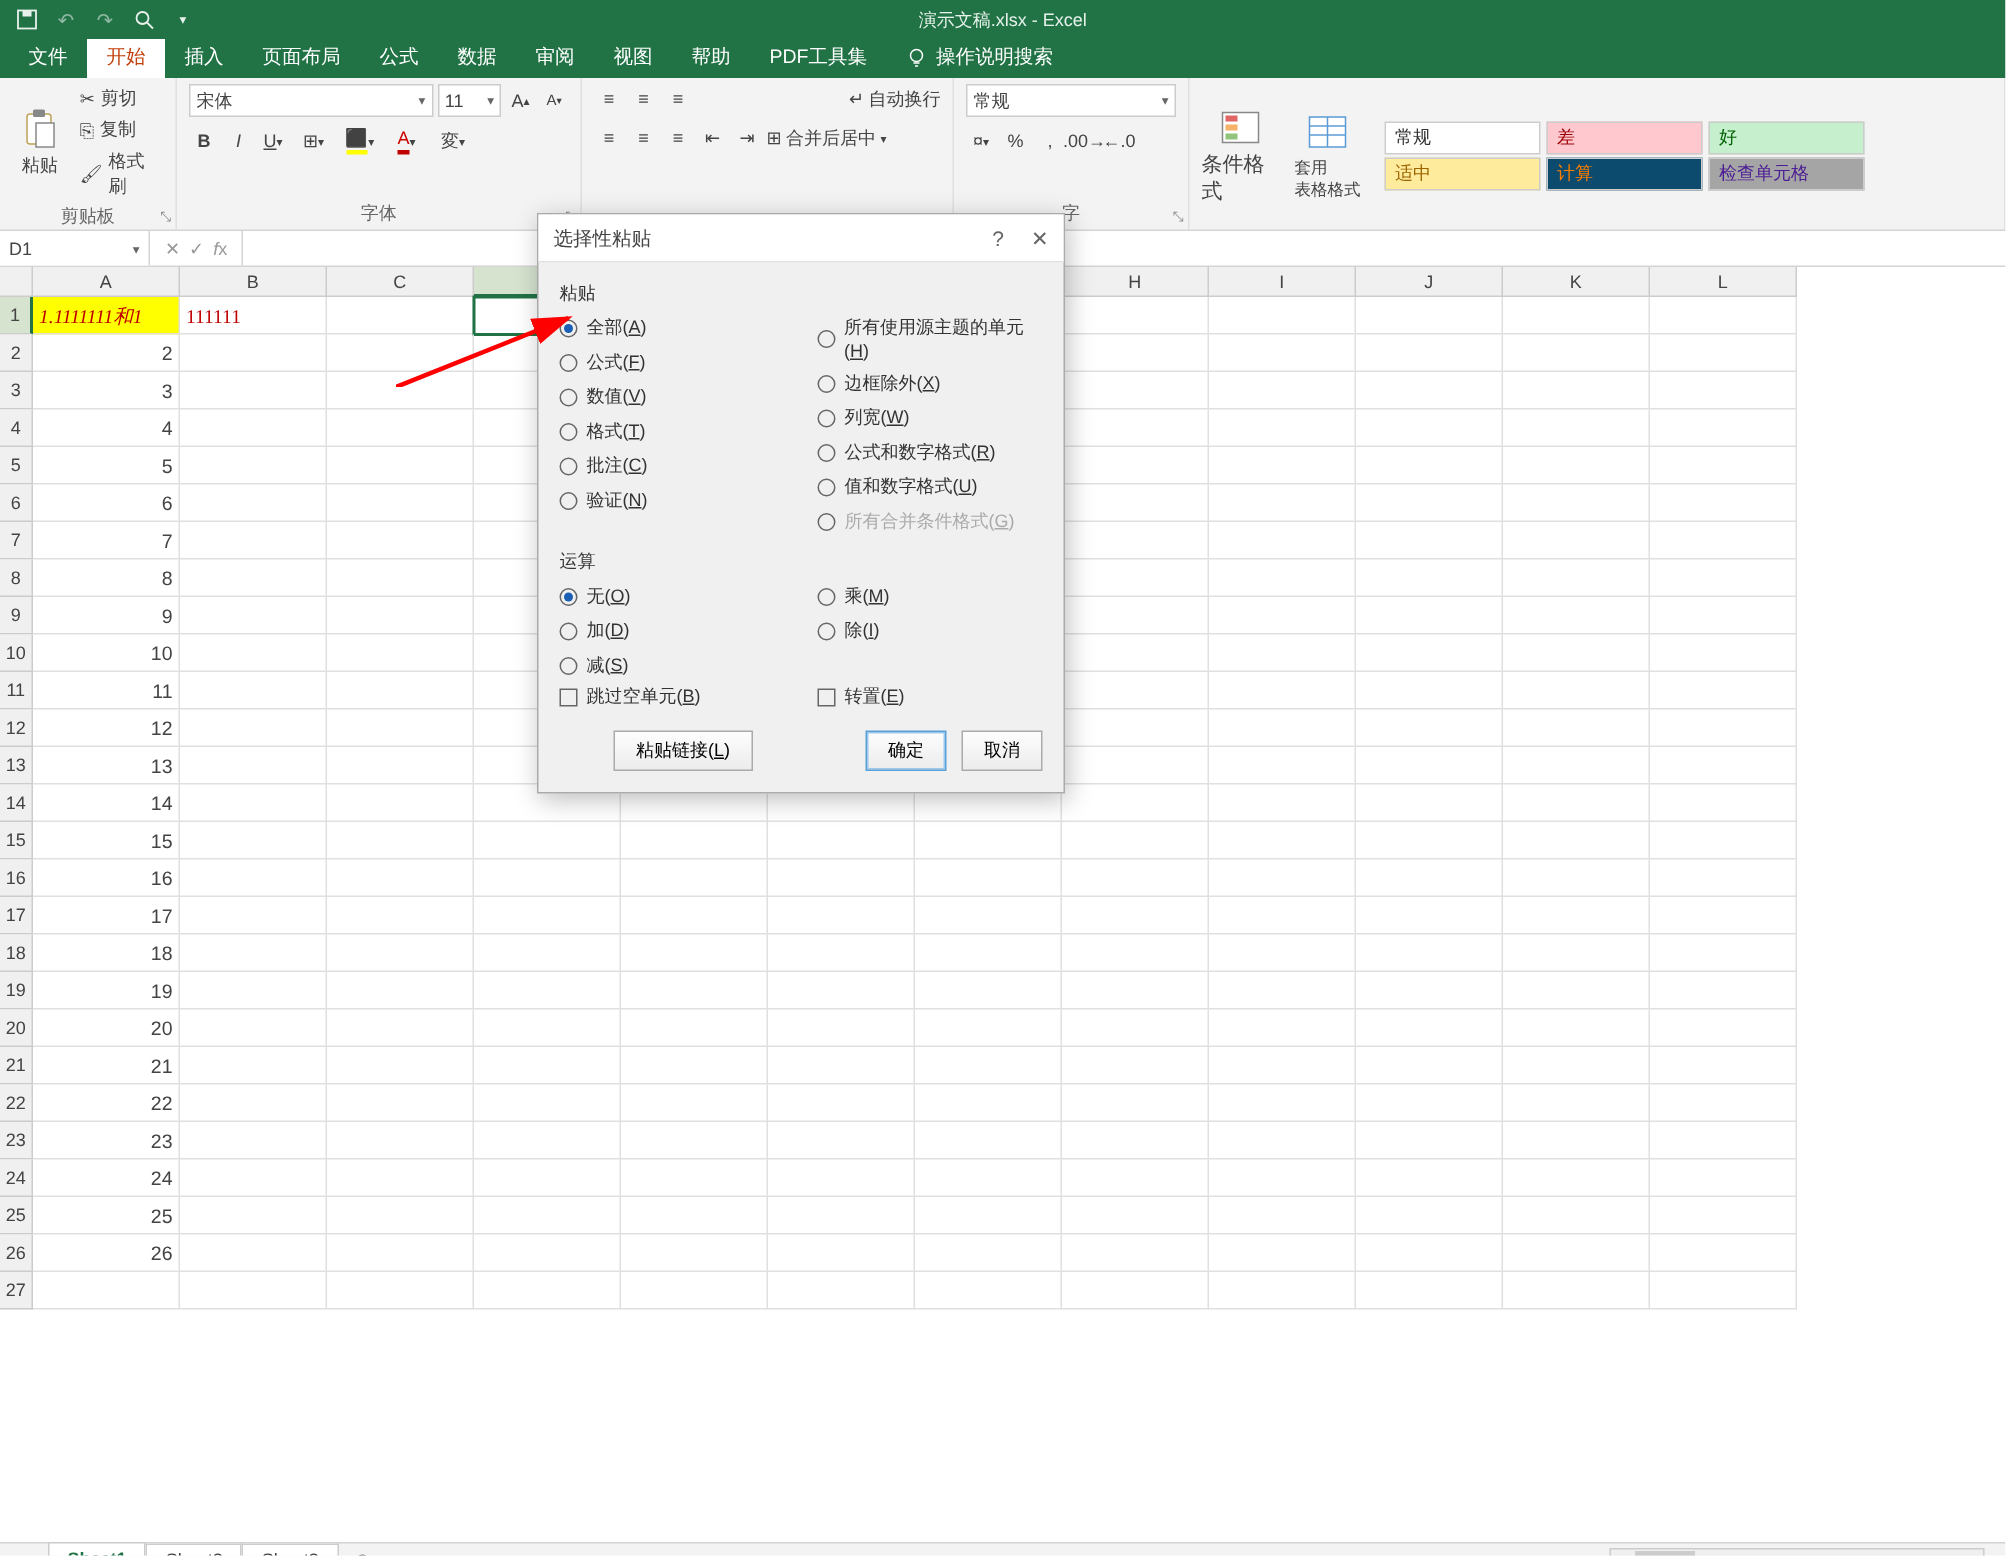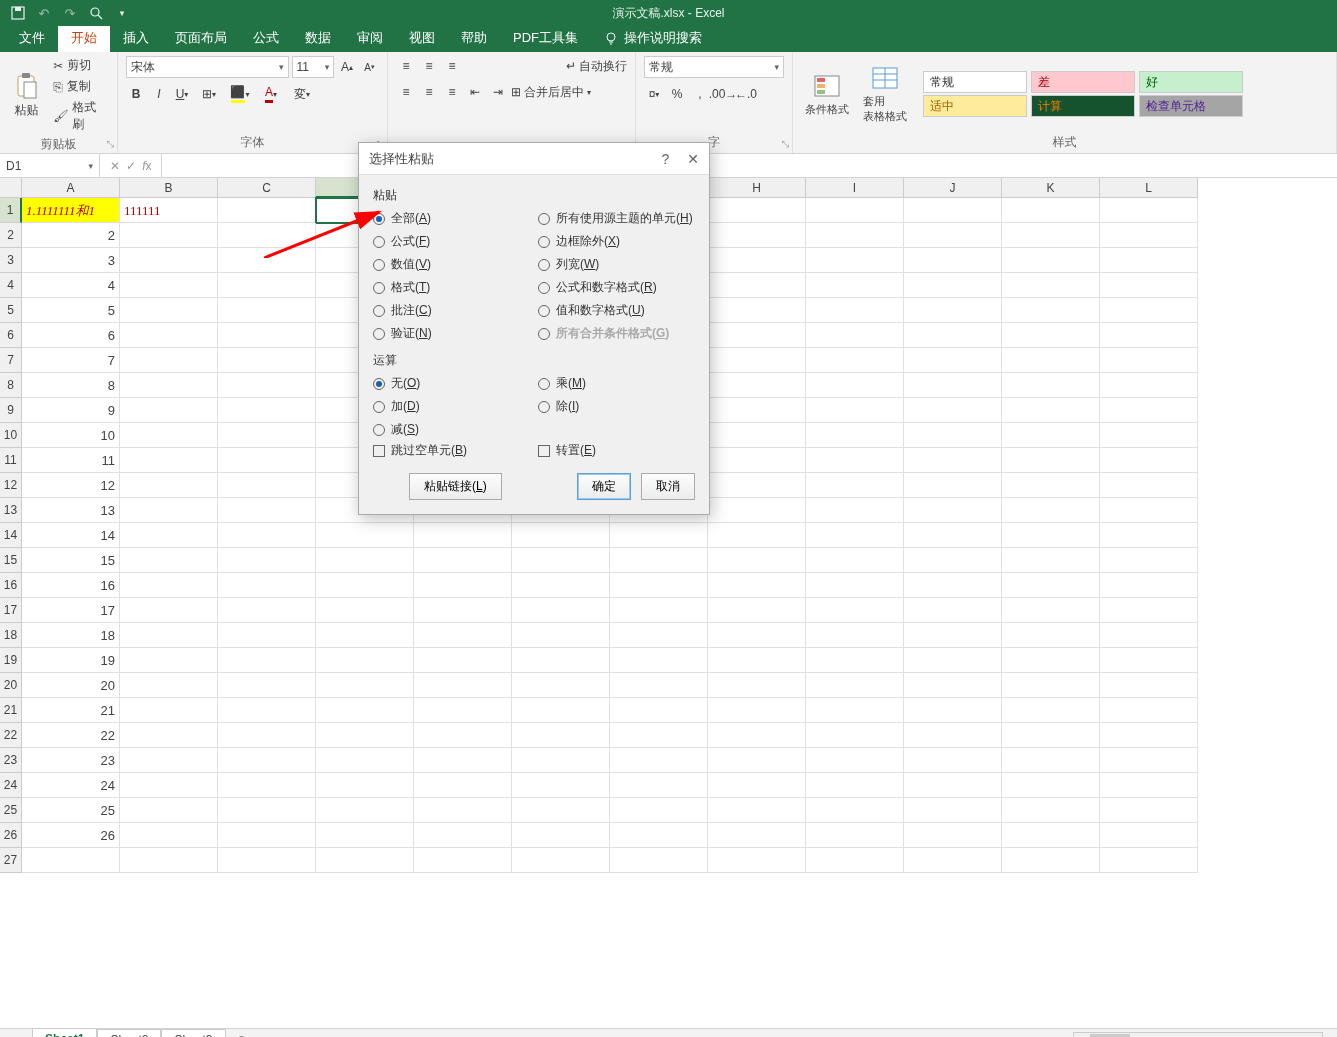--- a/index.html
+++ b/index.html
@@ -65,24 +65,24 @@
 .st-add { width: 20px; height: 20px; display: flex; align-items: center; justify-content: center; color: #666; margin-left: 6px; }
 .hscroll { position: absolute; right: 14px; bottom: 2px; width: 250px; height: 16px; background: #f0f0f0; border: 1px solid #ccc; display: flex; align-items: center; }
 .hscroll .thumb { width: 40px; height: 12px; background: #ccc; margin-left: 2px; }
 
 
 .dialog { position: absolute; left: 358px; top: 142px; width: 352px; background: #f0f0f0; border: 1px solid #aaa; box-shadow: 2px 4px 16px rgba(0,0,0,.25); }
 .dlg-title { height: 32px; display: flex; align-items: center; padding: 0 10px; font-size: 13px; background: #fff; border-bottom: 1px solid #e0e0e0; }
 .dlg-title-btns { margin-left: auto; display: flex; gap: 18px; color: #666; font-size: 14px; }
 .dlg-body { padding: 8px 14px 14px; }
 .dlg-section { font-size: 12px; color: #333; margin: 4px 0 6px; }
-.dlg-grid { display: flex; gap: 8px; text-align: center; }
+.dlg-grid { display: flex; gap: 22px; }
 .dlg-col { flex: 1; display: flex; flex-direction: column; gap: 6px; }
 .radio-item, .check-item { display: flex; align-items: center; gap: 6px; font-size: 12px; color: #333; }
-.radio-item.disabled { color: #aaa; font-weight: bold; }
+.radio-item.disabled { color: #aaa; }
 .rdot { width: 12px; height: 12px; border: 1px solid #666; border-radius: 50%; display: flex; align-items: center; justify-content: center; }
 .rdot.on::after { content: ""; width: 6px; height: 6px; background: #1a5fb4; border-radius: 50%; }
 .cbox { width: 12px; height: 12px; border: 1px solid #666; }
 .dlg-btns { display: flex; gap: 10px; margin-top: 14px; align-items: center; padding-left: 36px; }
 .dlg-btn { padding: 4px 14px; border: 1px solid #aaa; background: linear-gradient(#fdfdfd,#ececec); font-size: 12px; }
 .dlg-btn.primary { border: 1px solid #5aa0d8; box-shadow: 0 0 0 1px #9cc8eb inset; }
 .dlg-spacer { flex: 1; }
 
 
 .arrow-line { position: absolute; left: 264px; top: 204px; width: 130px; height: 54px; pointer-events: none; }
@@ -253,44 +253,43 @@
     <div class="group-body">
       <div class="big-btn" style="width:52px">
         <span class="big-icon">
           <svg width="28" height="24" viewBox="0 0 28 24">
               <rect x="2" y="2" width="24" height="20" fill="#fff" stroke="#888"></rect>
               <rect x="4" y="4" width="8" height="4" fill="#e06666"></rect>
               <rect x="4" y="10" width="8" height="4" fill="#f6b26b"></rect>
               <rect x="4" y="16" width="8" height="4" fill="#93c47d"></rect>
             </svg>
         </span>
-        <span style="font-size:11px">条件格式</span>
+        <span style="font-size:14px">条件格式</span>
       </div>
       <div class="big-btn" style="width:52px">
         <span class="big-icon">
           <svg width="28" height="24" viewBox="0 0 28 24">
               <rect x="2" y="2" width="24" height="20" fill="#fff" stroke="#5b9bd5"></rect>
               <line x1="2" y1="8" x2="26" y2="8" stroke="#5b9bd5"></line>
               <line x1="2" y1="14" x2="26" y2="14" stroke="#5b9bd5"></line>
               <line x1="14" y1="2" x2="14" y2="22" stroke="#5b9bd5"></line>
             </svg>
         </span>
         <span style="font-size:11px;white-space:pre">套用
 表格格式</span>
       </div>
       <div style="display:grid;grid-template-columns:repeat(3,auto);gap:2px 4px;margin-left:6px">
         <div class="style-cell" style="background:#fff;color:#333">常规</div>
         <div class="style-cell" style="background:#ffc7ce;color:#9c0006">差</div>
         <div class="style-cell" style="background:#c6efce;color:#006100">好</div>
         <div class="style-cell" style="background:#ffeb9c;color:#9c6500">适中</div>
-        <div class="style-cell" style="background:#14532d;color:#fa7d00">计算</div>
+        <div class="style-cell" style="background:#0c4a6e;color:#fa7d00">计算</div>
         <div class="style-cell" style="background:#a5a5a5;color:#4c1d95">检查单元格</div>
       </div>
     </div>
-    <div class="group-label">样式</div>
   </div>
 </div>
 
 <div class="fbar">
   <div class="namebox">
       <span>D1</span>
       <span class="dd">▾</span>
     </div>
   <div class="fbar-btns">
     <span>✕</span>

